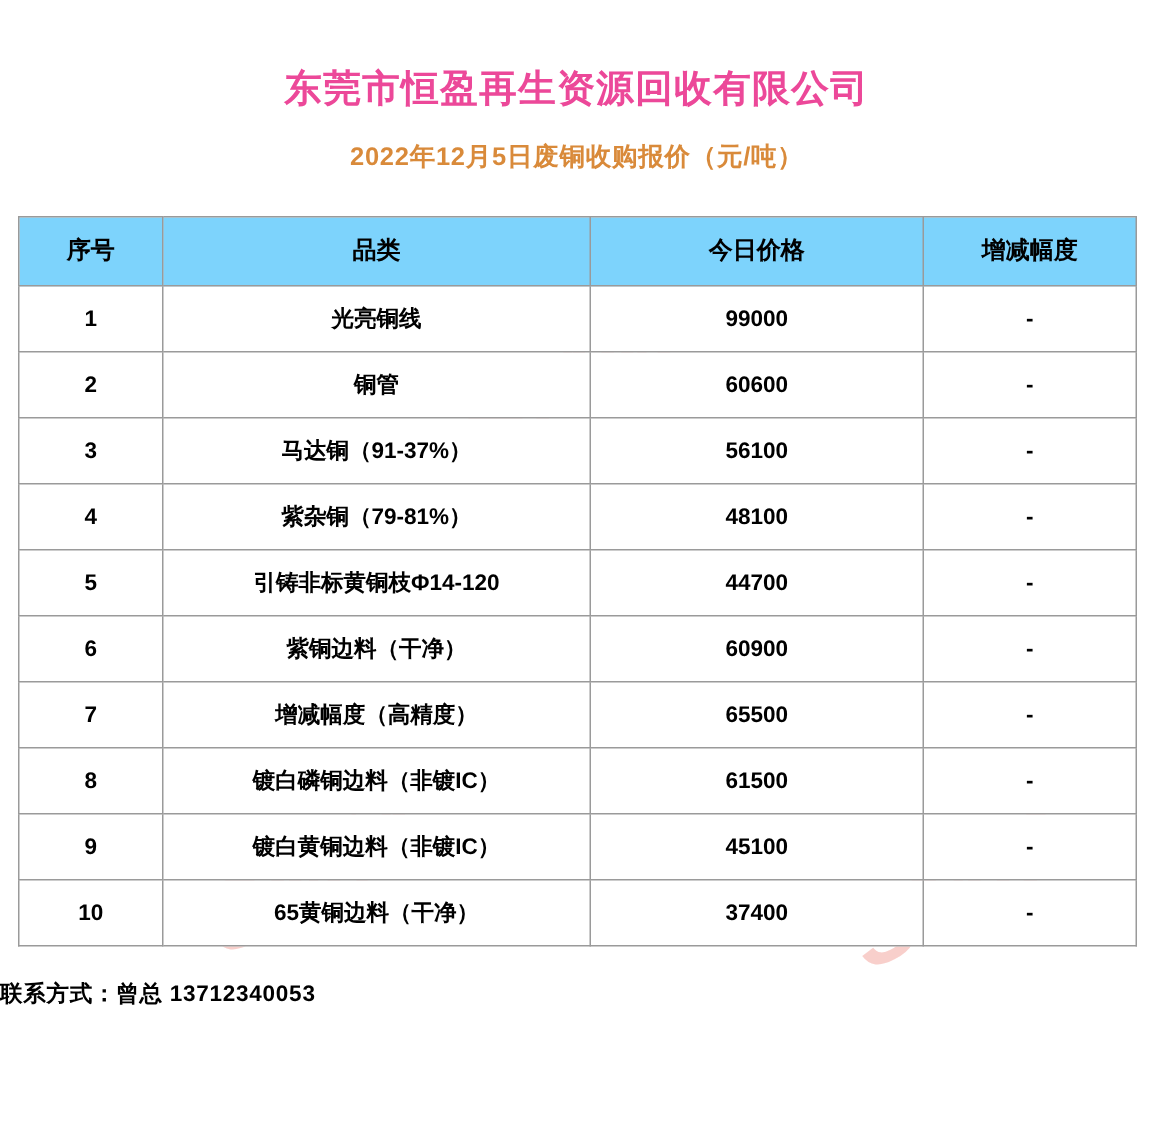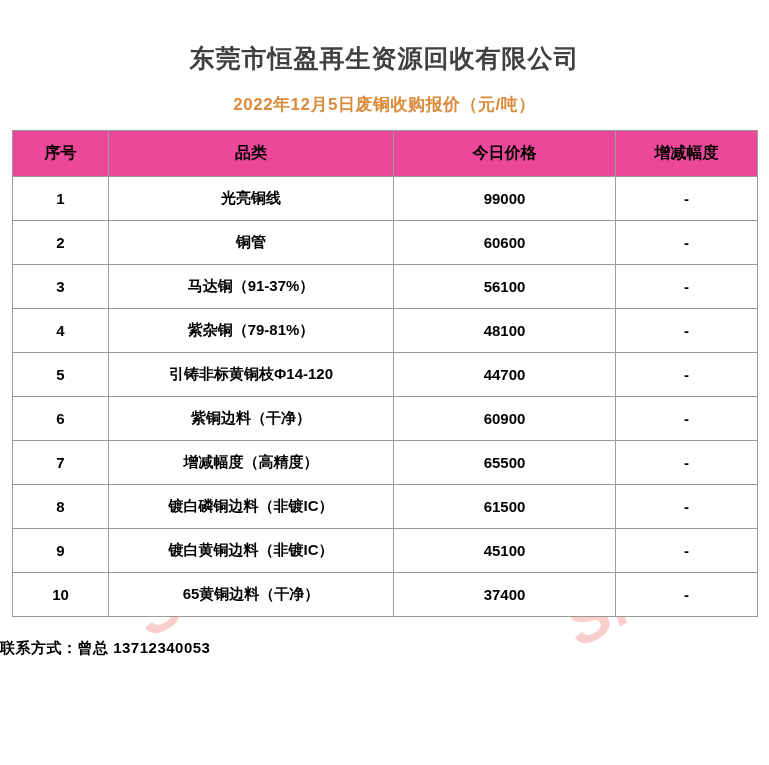--- a/index.html
+++ b/index.html
@@ -20,29 +20,29 @@
     width: 769px;
     height: 765px;
     box-sizing: border-box;
   }
   .title {
     text-align: center;
     font-size: 25px;
     font-weight: bold;
     letter-spacing: 1px;
     padding-top: 42px;
-    color: #404040;
+    color: #ec4899;
   }
   .subtitle {
     text-align: center;
     font-size: 17px;
     font-weight: bold;
     color: #d98a3a;
     padding-top: 18px;
-    padding-bottom: 14px;
+    padding-bottom: 28px;
     letter-spacing: 0.5px;
   }
   .table-wrap {
     margin: 0 12px;
     position: relative;
     z-index: 2;
   }
   table.price-table {
     width: 745px;
     border-collapse: collapse;
@@ -52,21 +52,21 @@
   table.price-table td {
     border: 1px solid #9a9a9a;
     text-align: center;
     vertical-align: middle;
     font-size: 15px;
     height: 43px;
     padding: 0 2px;
     background: transparent;
   }
   table.price-table thead th {
-    background: #ec4899;
+    background: #7dd3fc;
     font-weight: bold;
     font-size: 16px;
     height: 45px;
   }
   .col-no    { width: 96px; }
   .col-name  { width: 285px; }
   .col-price { width: 222px; }
   .col-delta { width: 142px; }
 
   td.cell-no { font-weight: bold; font-size: 15px; }

